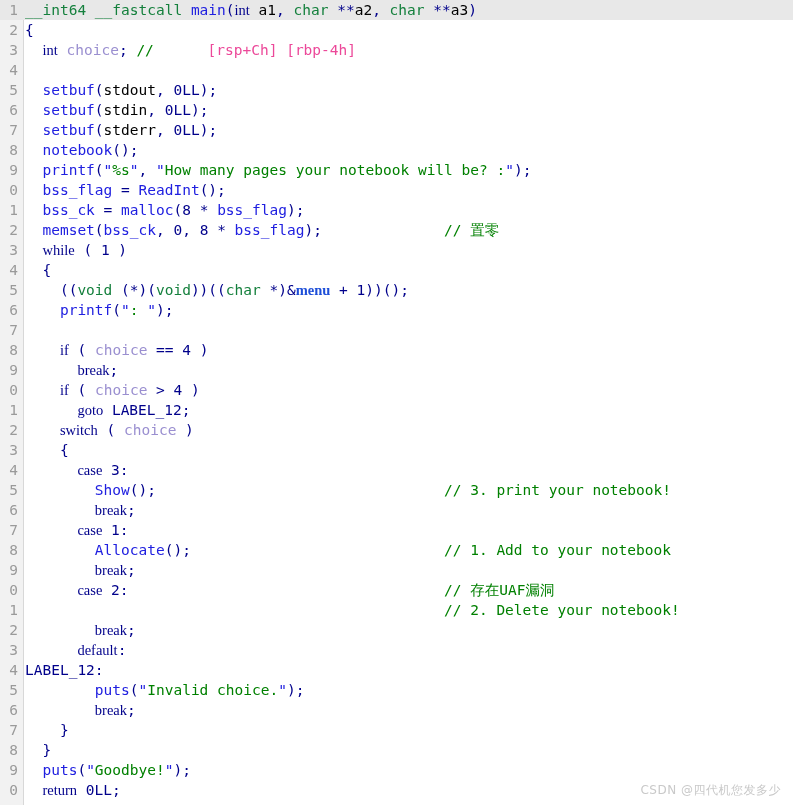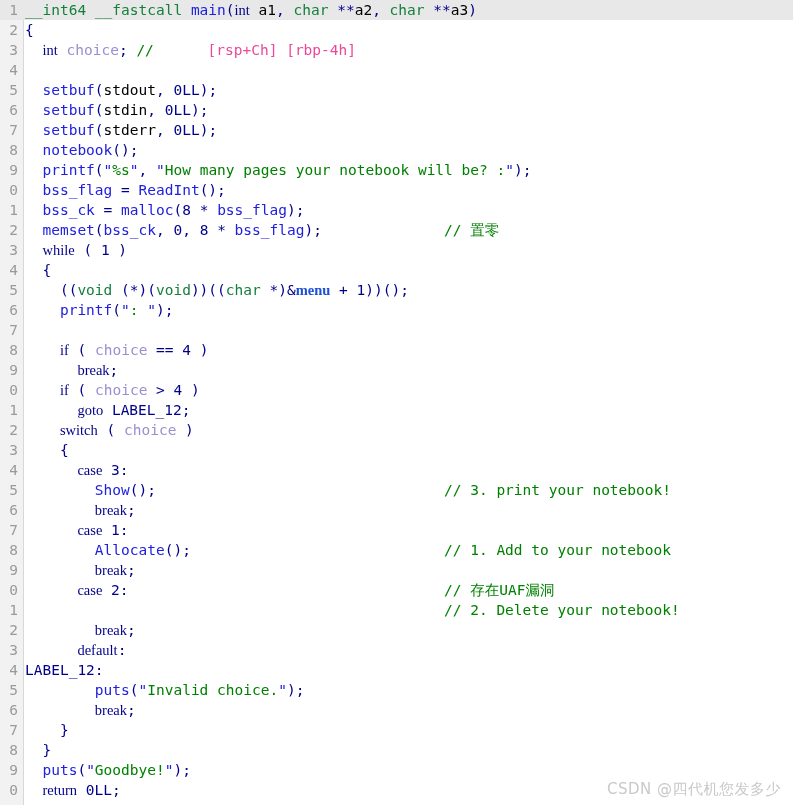--- a/index.html
+++ b/index.html
@@ -97,21 +97,21 @@
   .t-label   { color: #00008b; }
   .t-plain   { color: #000000; }
 
   
   .watermark {
     position: absolute;
     right: 12px;
     bottom: 6px;
     color: #c9c9c9;
     font-family: "DejaVu Sans", "Liberation Sans", sans-serif;
-    font-size: 15px;
+    font-size: 12px;
     letter-spacing: 0.5px;
     z-index: 5;
     user-select: none;
   }
 </style>
 </head>
 <body>
 
 <div id="decompiler-view">
   <div class="gutter-strip"></div>

